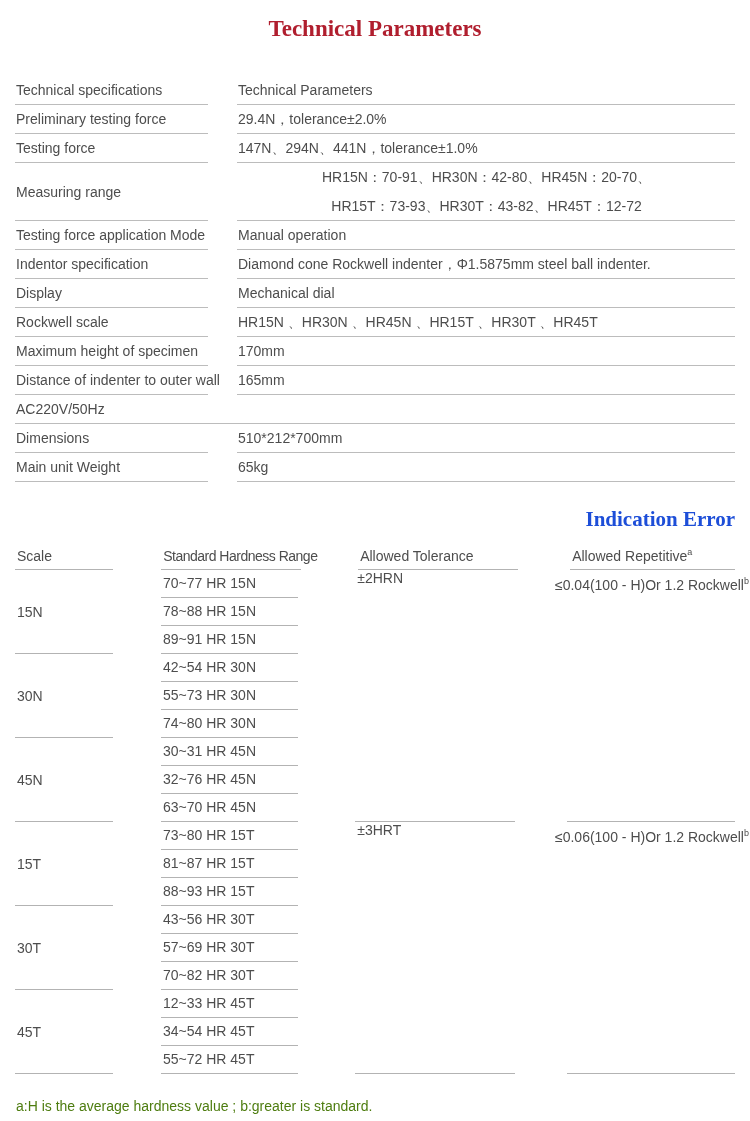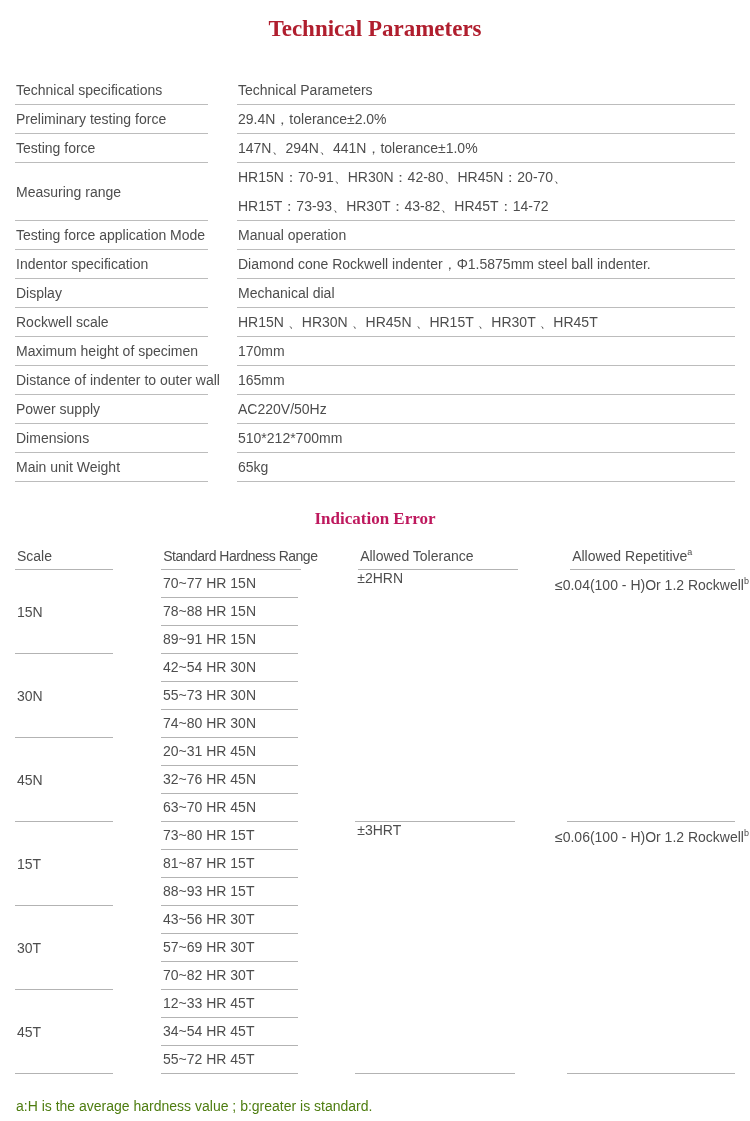--- a/index.html
+++ b/index.html
@@ -20,25 +20,25 @@
     padding-top: 7px;
     text-align: center;
     font-family: "Liberation Serif", "DejaVu Serif", serif;
     font-weight: bold;
     font-size: 23px;
     color: #b01e2e;
     line-height: 28px;
   }
   .title-section {
     margin: 24px 0 0 0;
-    text-align: center;
+    text-align: right;
     font-family: "Liberation Serif", "DejaVu Serif", serif;
     font-weight: bold;
-    font-size: 17px;
-    color: #be185d;
+    font-size: 21px;
+    color: #1d4ed8;
     line-height: 26px;
   }
 
   
   .spec-table { margin-top: 33px; }
   .spec-row { display: flex; }
   .spec-label {
     width: 193px;
     margin-right: 29px;
     height: 29px;
@@ -51,21 +51,21 @@
   .spec-value {
     flex: 1;
     height: 29px;
     line-height: 29px;
     border-bottom: 1px solid #bcbcbc;
     white-space: nowrap;
     padding-left: 1px;
   }
   .spec-row.double .spec-label { height: 58px; line-height: 58px; }
   .spec-row.double .spec-value { height: 58px; line-height: 29px; }
-  .vline { height: 29px; line-height: 29px; }
+  .vline { height: 29px; line-height: 29px; text-align: center; }
 
   
   .err-table { margin-top: 13px; }
   .err-header { display: flex; }
   .hcell {
     height: 25px;
     line-height: 23px;
     border-bottom: 1px solid #b3b3b3;
     white-space: nowrap;
     padding-left: 2px;
@@ -141,21 +141,21 @@
       <div class="spec-value">29.4N，tolerance±2.0%</div>
     </div>
     <div class="spec-row">
       <div class="spec-label">Testing force</div>
       <div class="spec-value">147N、294N、441N，tolerance±1.0%</div>
     </div>
     <div class="spec-row double">
       <div class="spec-label">Measuring range</div>
       <div class="spec-value">
         <div class="vline">HR15N：70-91、HR30N：42-80、HR45N：20-70、</div>
-        <div class="vline">HR15T：73-93、HR30T：43-82、HR45T：14-72</div>
+        <div class="vline">HR15T：73-93、HR30T：43-82、HR45T：12-72</div>
       </div>
     </div>
     <div class="spec-row">
       <div class="spec-label">Testing force application Mode</div>
       <div class="spec-value">Manual operation</div>
     </div>
     <div class="spec-row">
       <div class="spec-label">Indentor specification</div>
       <div class="spec-value">Diamond cone Rockwell indenter，Φ1.5875mm steel ball indenter.</div>
     </div>
@@ -169,21 +169,20 @@
     </div>
     <div class="spec-row">
       <div class="spec-label">Maximum height of specimen</div>
       <div class="spec-value">170mm</div>
     </div>
     <div class="spec-row">
       <div class="spec-label">Distance of indenter to outer wall</div>
       <div class="spec-value">165mm</div>
     </div>
     <div class="spec-row">
-      <div class="spec-label">Power supply</div>
       <div class="spec-value">AC220V/50Hz</div>
     </div>
     <div class="spec-row">
       <div class="spec-label">Dimensions</div>
       <div class="spec-value">510*212*700mm</div>
     </div>
     <div class="spec-row">
       <div class="spec-label">Main unit Weight</div>
       <div class="spec-value">65kg</div>
     </div>
@@ -206,21 +205,21 @@
         <div class="scale-cell">30N</div>
         <div class="scale-cell">45N</div>
       </div>
       <div class="sg-ranges">
         <div class="range-cell">70~77 HR 15N</div>
         <div class="range-cell">78~88 HR 15N</div>
         <div class="range-cell">89~91 HR 15N</div>
         <div class="range-cell">42~54 HR 30N</div>
         <div class="range-cell">55~73 HR 30N</div>
         <div class="range-cell">74~80 HR 30N</div>
-        <div class="range-cell">20~31 HR 45N</div>
+        <div class="range-cell">30~31 HR 45N</div>
         <div class="range-cell">32~76 HR 45N</div>
         <div class="range-cell">63~70 HR 45N</div>
       </div>
       <div class="sg-tol">
         <span>±2HRN</span>
       </div>
       <div class="sg-rep">
         <div class="rep-line">≤0.04(100 - H)</div>
         <div class="rep-line"><span>Or 1.2 Rockwell</span><sup>b</sup></div>
       </div>

